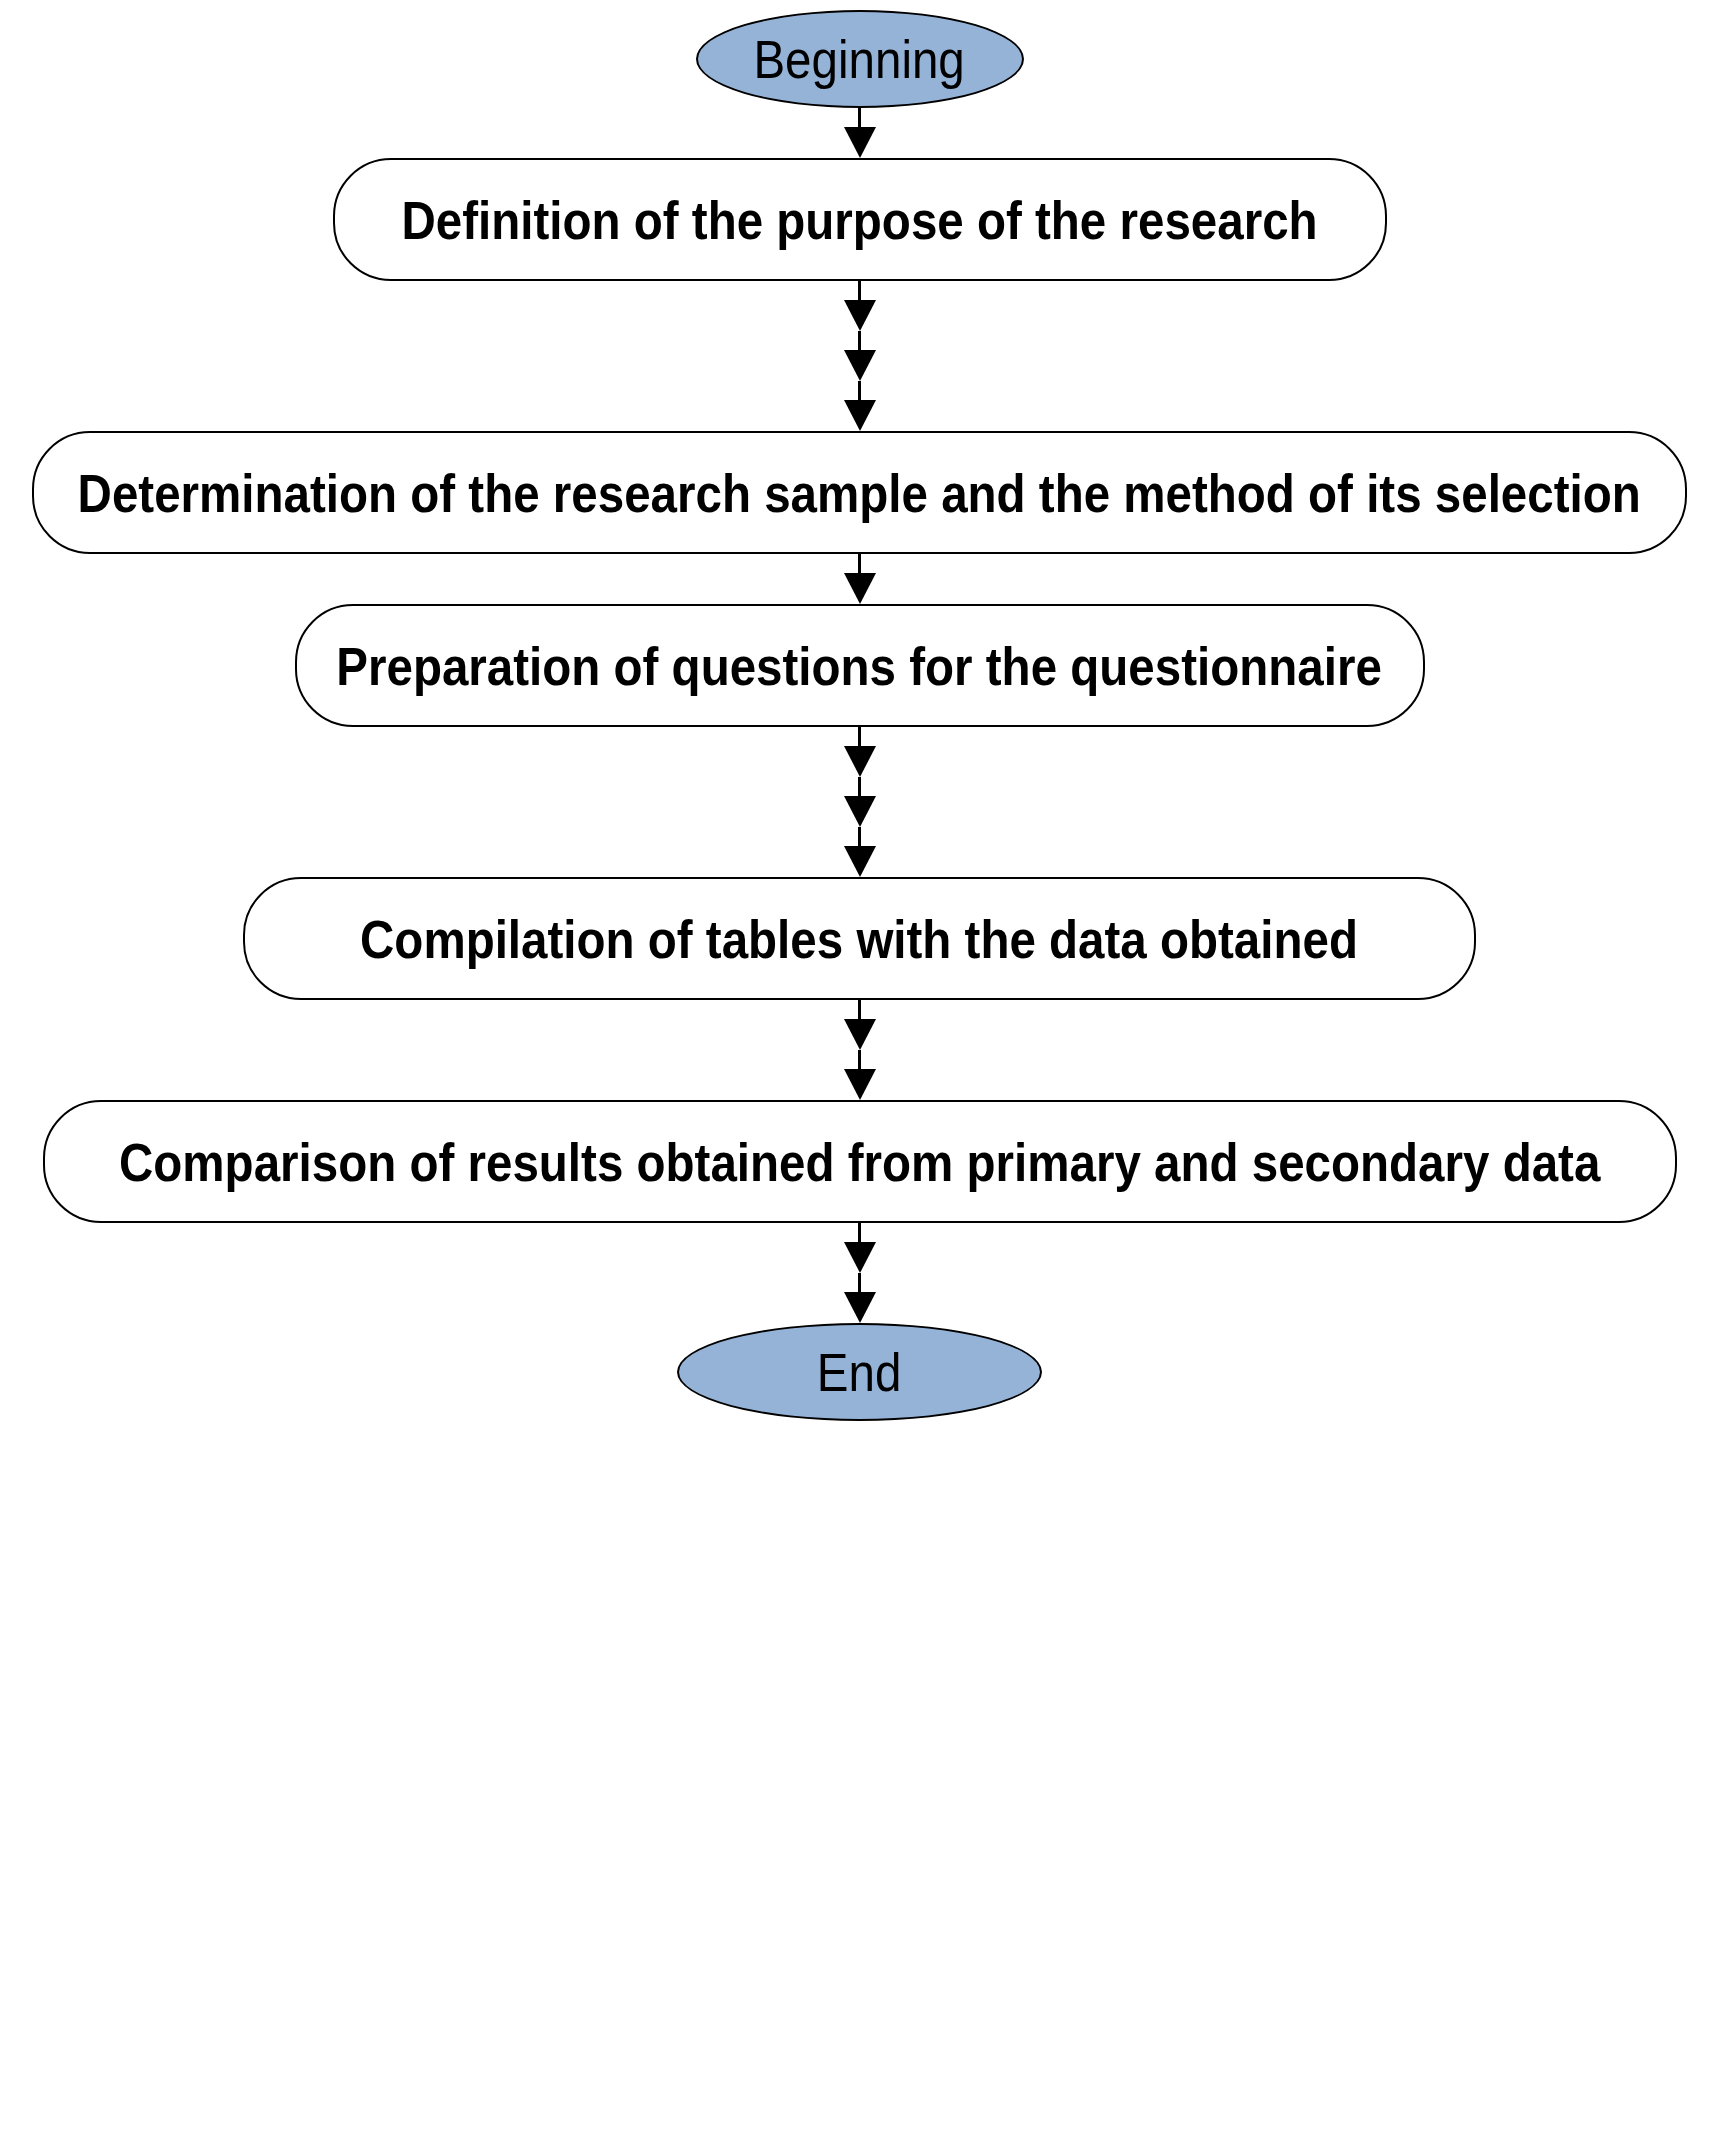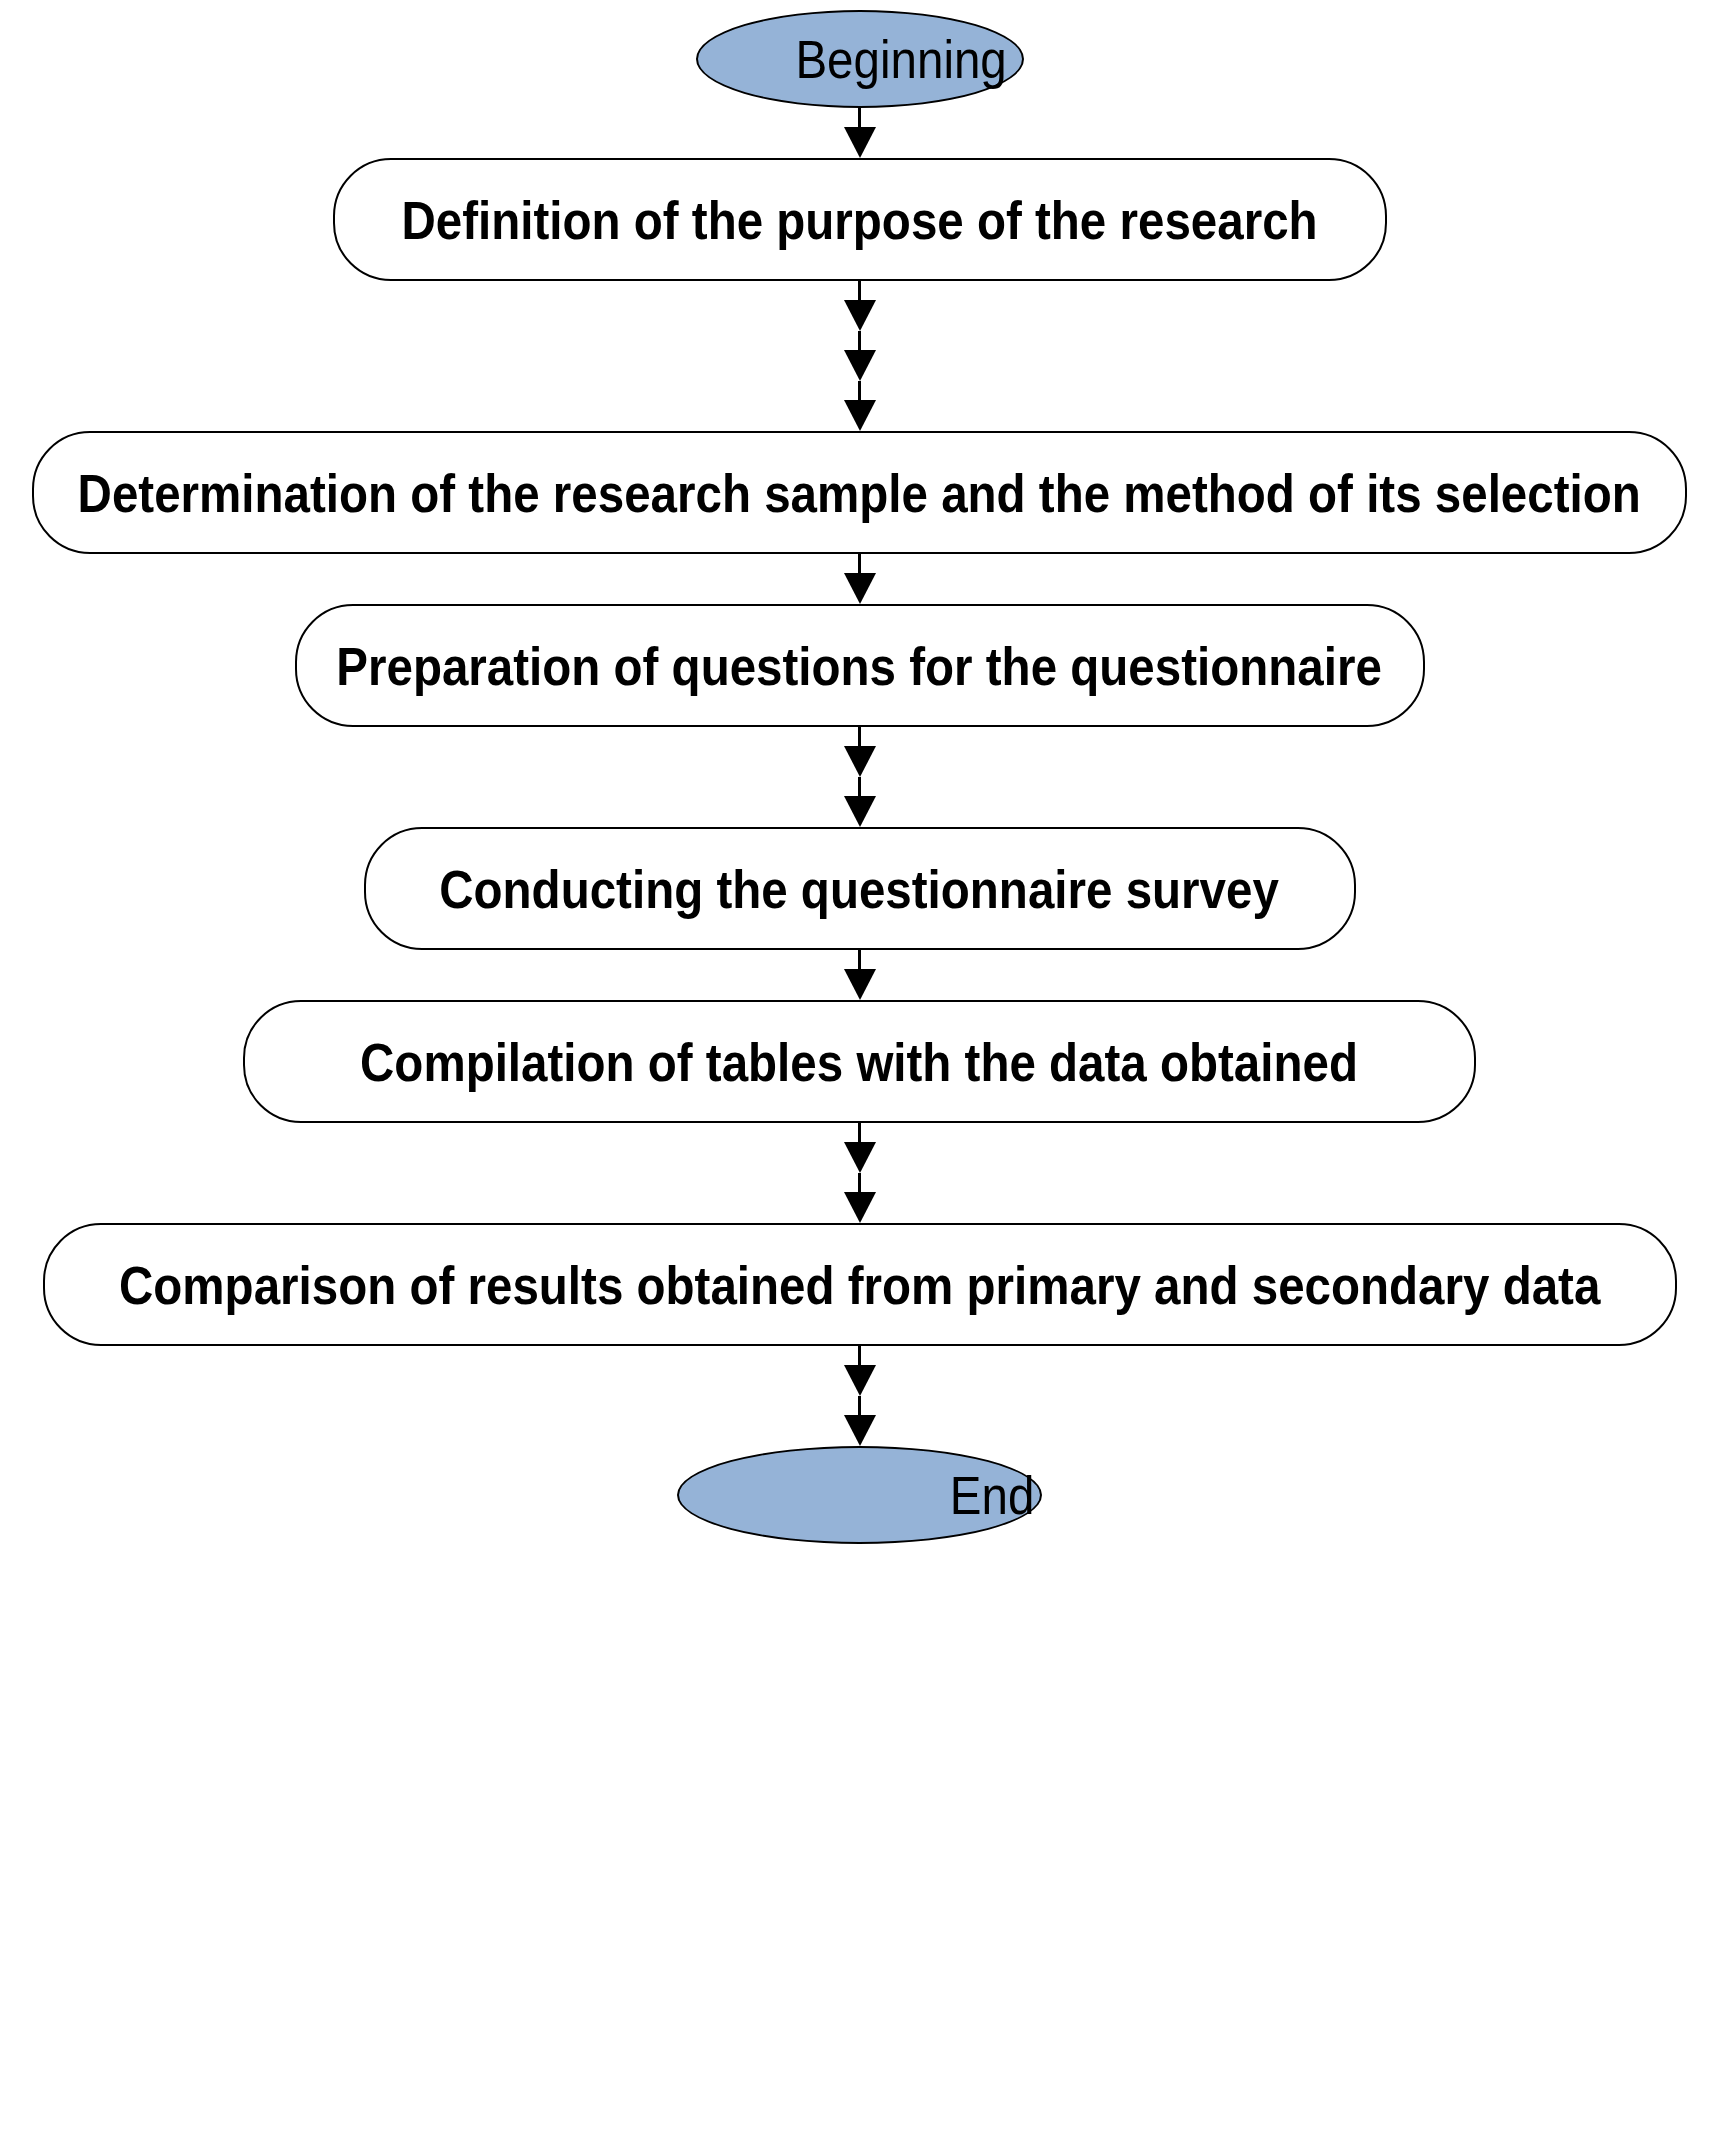--- a/index.html
+++ b/index.html
@@ -33,21 +33,20 @@
   }
   .process {
     height: 123px;
     border-radius: 58px;
     font-weight: bold;
   }
   .terminator {
     height: 98px;
     border-radius: 50%;
     background: var(--terminator-fill, #95B3D7);
-    justify-content: flex-end;
   }
   .label {
     font-size: 54px;
     line-height: 1;
     color: #000000;
     white-space: nowrap;
     transform: scaleX(0.88);
     transform-origin: center;
   }
   .arrow {
@@ -121,23 +120,20 @@
     <div class="arrow-line"></div>
     <div class="arrow-head"></div>
   </div>
 
 
   <div class="arrow">
     <div class="arrow-line"></div>
     <div class="arrow-head"></div>
   </div>
 
-  <div class="node process" style="width:992px">
-    <span class="label">Conducting the questionnaire survey</span>
-  </div>
 
   <div class="arrow">
     <div class="arrow-line"></div>
     <div class="arrow-head"></div>
   </div>
 
   <div class="node process" style="width:1233px">
     <span class="label">Compilation of tables with the data obtained</span>
   </div>
 

